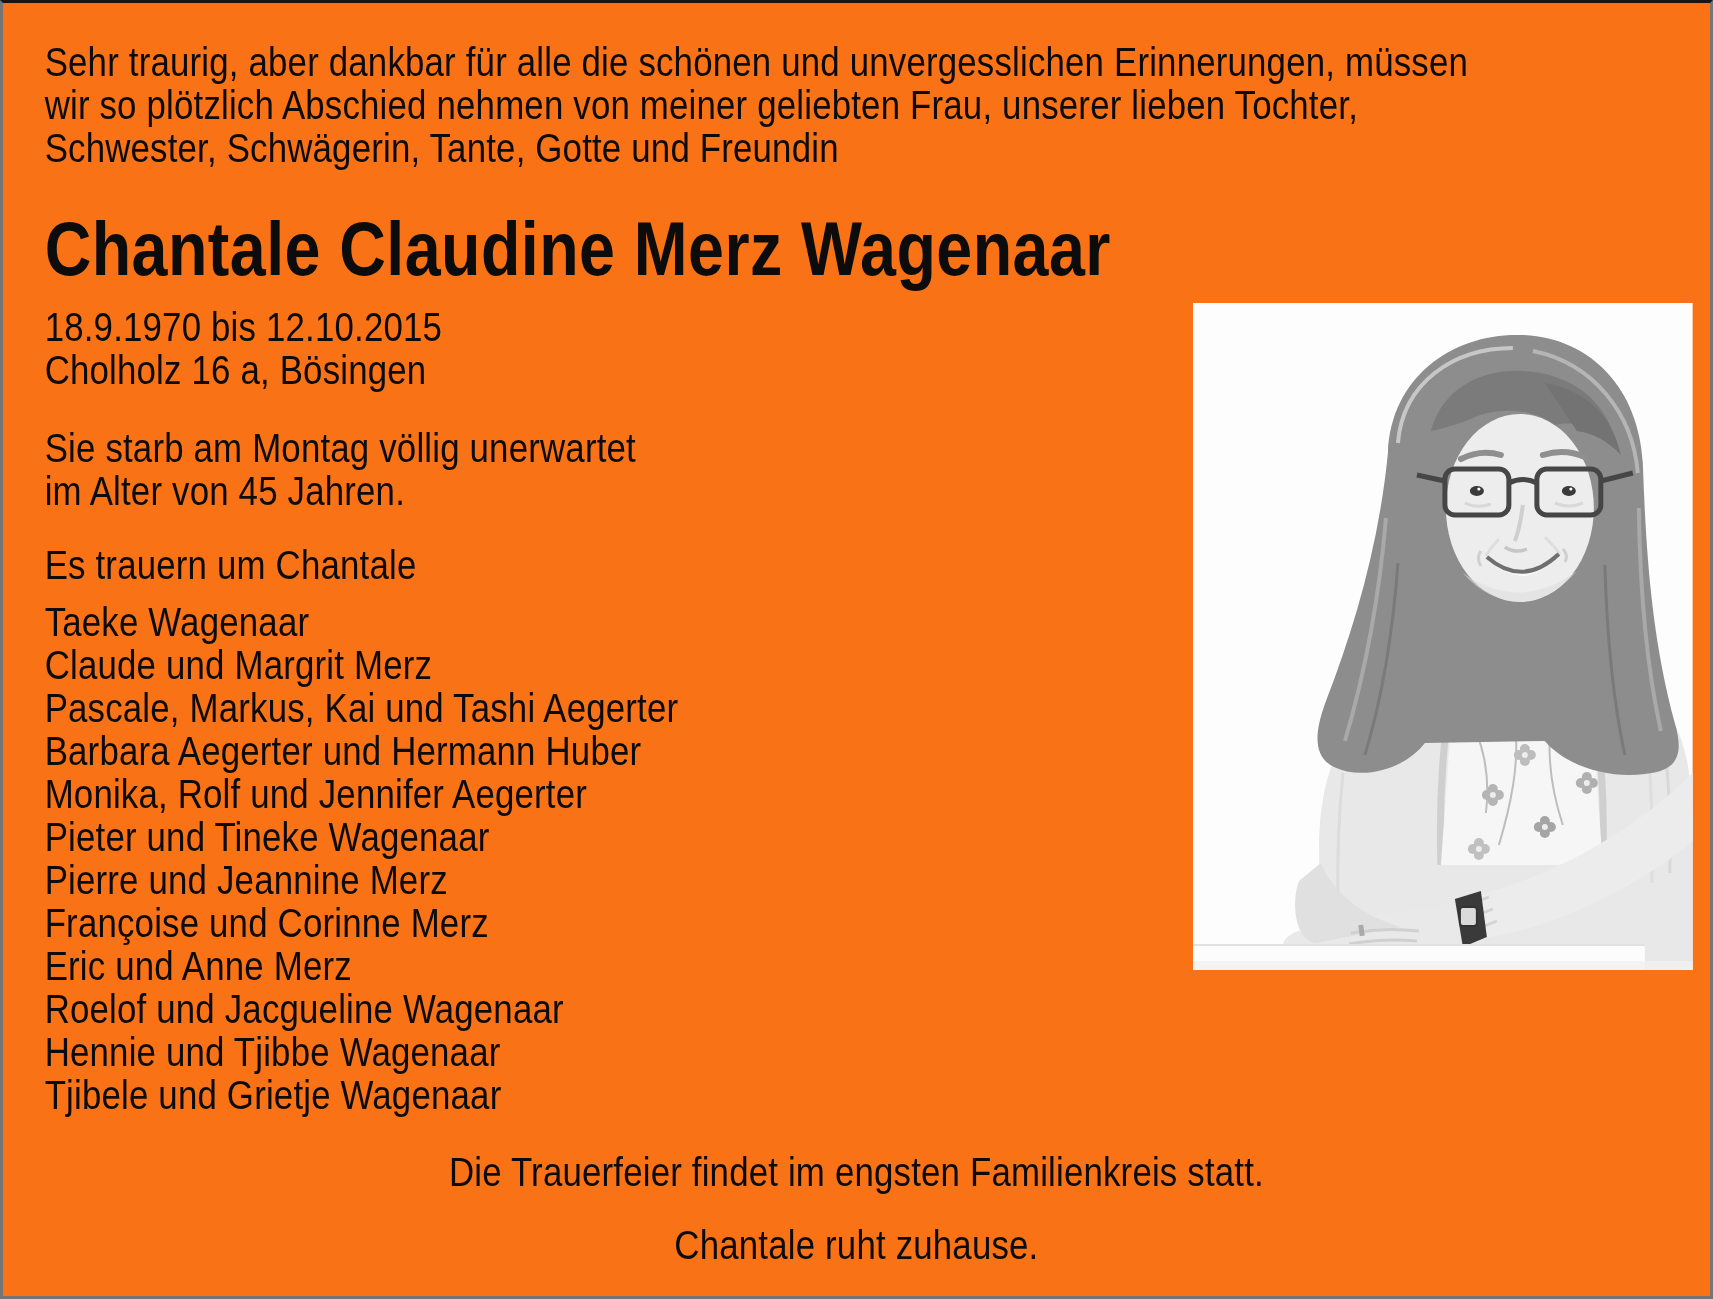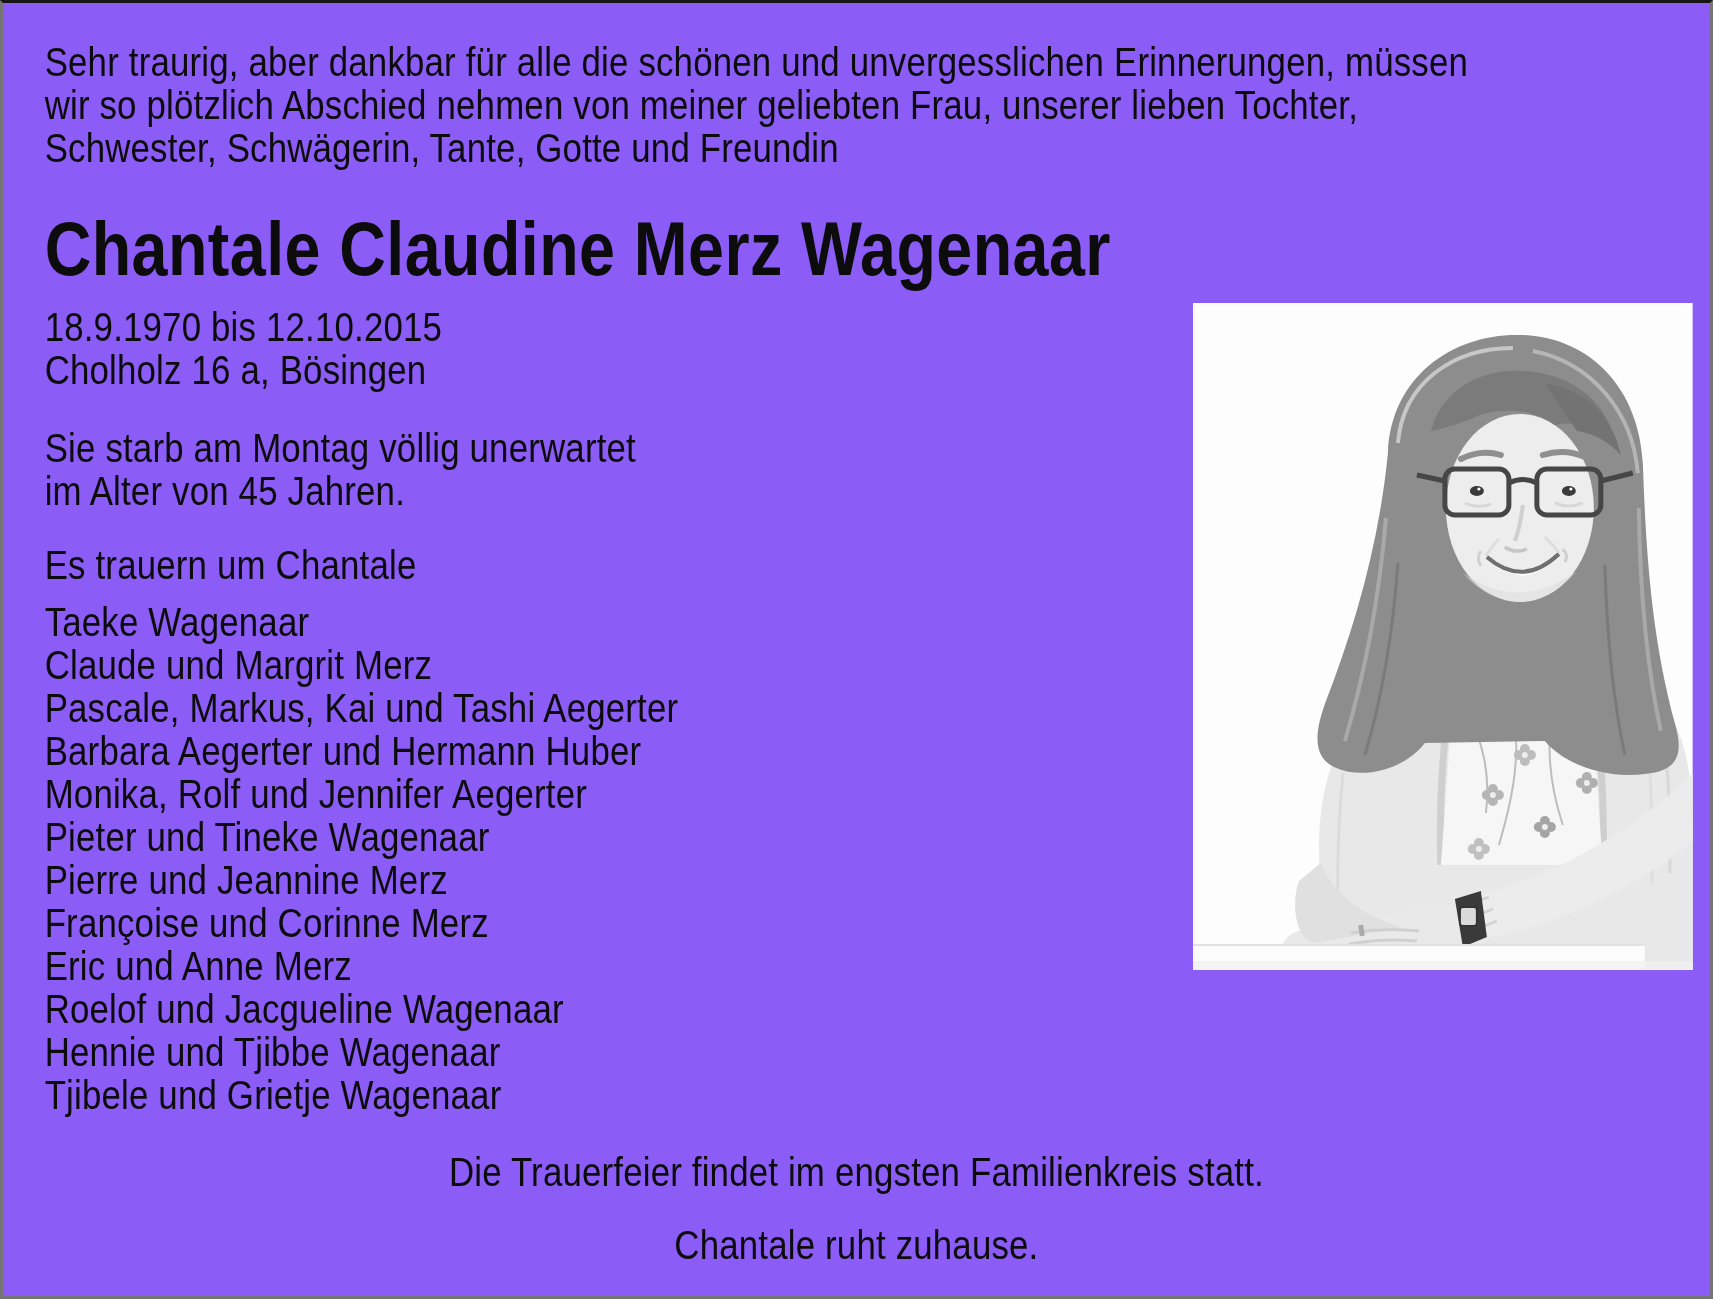--- a/index.html
+++ b/index.html
@@ -2,21 +2,21 @@
 <html><head>
 <meta charset="utf-8">
 <style>
   html, body { margin: 0; padding: 0; background: #ffffff; }
   * { box-sizing: border-box; }
 
   .page {
     position: relative;
     width: 1713px;
     height: 1299px;
-    background: #8b5cf6;
+    background: #f97316;
     border: 3px solid #757575;
     border-top-color: #161616;
     overflow: hidden;
     font-family: "Liberation Sans", "DejaVu Sans", sans-serif;
     color: #0c0c0c;
   }
 
   
   .scale {
     position: absolute;

